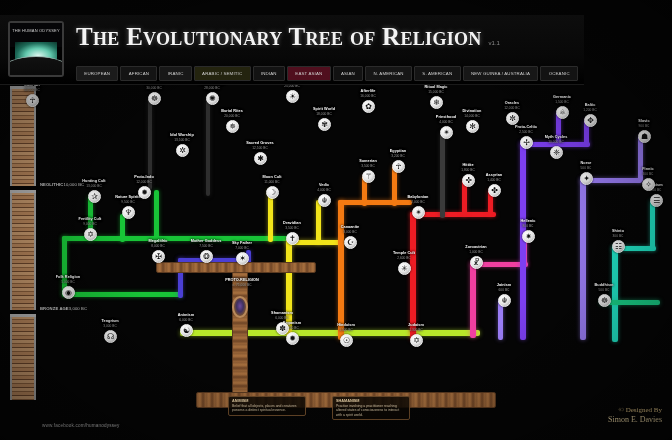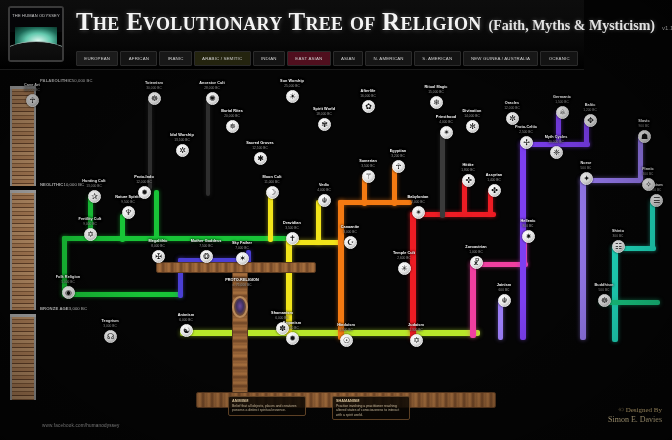--- a/index.html
+++ b/index.html
@@ -11,21 +11,21 @@
     color:#fff; position:relative;
   }
   #poster {
     position:absolute; inset:0;
     background:#050505;
     overflow:hidden;
   }
 
   
   .header {
-    position:absolute; left:0; top:0; width:584px; height:70px;
+    position:absolute; left:0; top:15px; width:584px; height:70px;
     background:linear-gradient(180deg,#0d0d0d 0%, #080808 60%, #000 100%);
     border-bottom:1px solid #1a1a1a;
     z-index:40;
   }
   .logo {
     position:absolute; left:8px; top:6px; width:56px; height:56px;
     border:2px solid #3a3a3a; border-radius:3px;
     background:#000; overflow:hidden;
   }
   .logo-sky {
@@ -194,21 +194,20 @@
 
     <div class="logo">
       <div class="logo-sky"></div>
       <div class="logo-glow"></div>
       <div class="logo-horizon"></div>
       <div class="logo-text">THE HUMAN ODYSSEY</div>
     </div>
 
     <div class="title-wrap">
       <div class="title-main">The Evolutionary Tree of Religion</div>
-      <div class="title-sub">(Faith, Myths &amp; Mysticism)</div>
       <div class="title-ver">v1.1</div>
     </div>
 
     <div class="legend-bar" id="legend-bar">
         <div class="legend-chip">
           <div class="tint" style="background: rgb(42, 42, 42);"></div>
           <span class="lbl">European</span>
         </div>
         <div class="legend-chip">
           <div class="tint" style="background: rgb(30, 30, 30);"></div>

